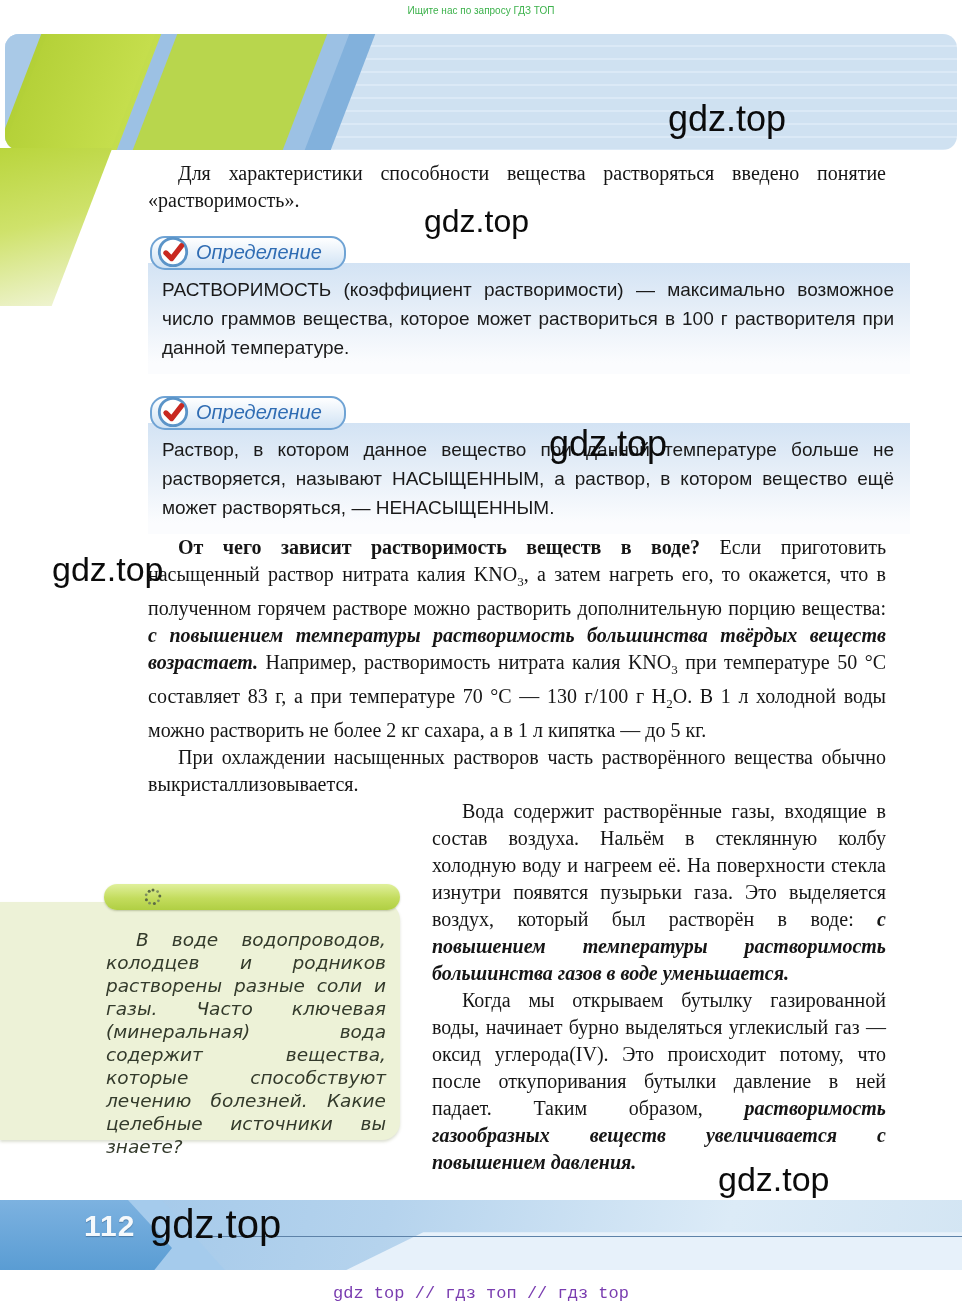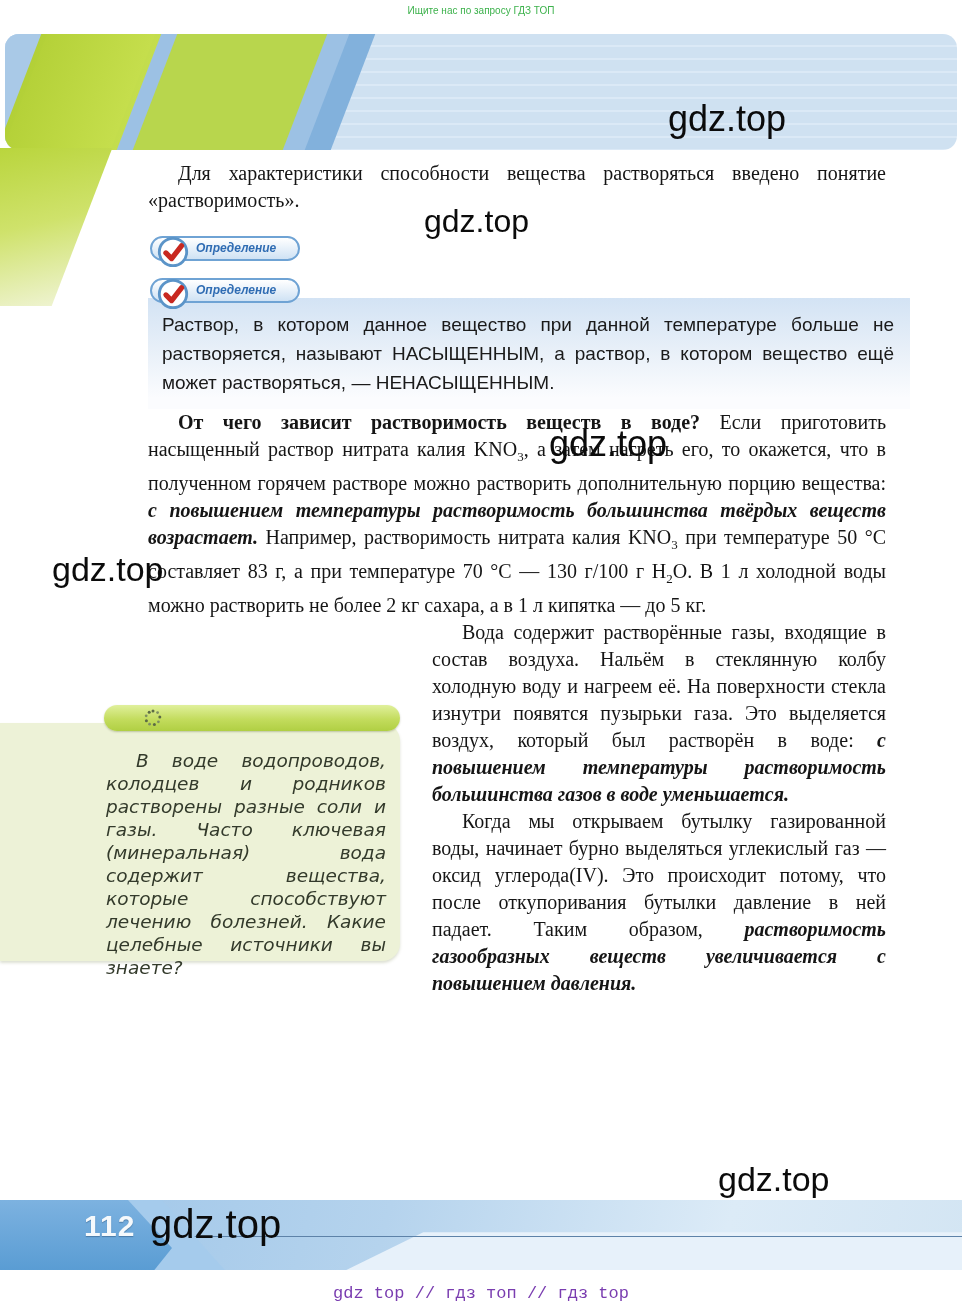--- a/index.html
+++ b/index.html
@@ -41,22 +41,22 @@
   .p-intro{margin-right:24px !important;text-indent:30px;}
   .p-salt{margin-top:18px;}
   .p-main{margin-top:20px;}
   .p-cool{margin-top:0;}
   
   .def-section{margin-top:22px;}
   .def-tab{
     display:inline-block;position:relative;z-index:2;margin-left:2px;margin-bottom:-13px;
     padding:3px 22px 4px 44px;border:2px solid #6fa3d4;border-radius:15px;
     background:linear-gradient(to bottom,#ffffff,#cfe2f4);
-    font-family:"Liberation Sans",sans-serif;font-style:italic;font-weight:700;
-    font-size:12px;color:#2f6cb3;
+    font-family:"Liberation Sans",sans-serif;font-style:italic;font-weight:400;
+    font-size:20px;color:#2f6cb3;
   }
   .def-check{position:absolute;left:4px;top:-3px;width:34px;height:34px;}
   .def-box{
     position:relative;z-index:1;
     background:linear-gradient(to bottom,#d3e3f4 0%,#e7eff8 45%,#fbfcfe 90%);
     padding:12px 16px 12px 14px;
     font-family:"Liberation Sans",sans-serif;font-size:19px;line-height:29px;
     color:#1a1a1a;text-align:justify;
   }
   
@@ -143,40 +143,42 @@
     <div class="def-section">
       <span class="def-tab">
         <span class="def-check">
           <svg viewBox="0 0 36 36" width="34" height="34">
             <circle cx="18" cy="18" r="14.5" fill="#ffffff" stroke="#5b94c8" stroke-width="3"></circle>
             <path d="M10.5 19 L16.5 25 L27 11.5" stroke="#c82820" stroke-width="5.5" fill="none" stroke-linecap="round" stroke-linejoin="round"></path>
           </svg>
         </span>
         <span>Определение</span>
       </span>
+      <div class="def-box">РАСТВОРИМОСТЬ (коэффициент растворимости) — максимально возможное число граммов вещества, которое может раствориться в 100 г растворителя при данной температуре.</div>
     </div>
 
 
     <div class="def-section">
       <span class="def-tab">
         <span class="def-check">
           <svg viewBox="0 0 36 36" width="34" height="34">
             <circle cx="18" cy="18" r="14.5" fill="#ffffff" stroke="#5b94c8" stroke-width="3"></circle>
             <path d="M10.5 19 L16.5 25 L27 11.5" stroke="#c82820" stroke-width="5.5" fill="none" stroke-linecap="round" stroke-linejoin="round"></path>
           </svg>
         </span>
         <span>Определение</span>
       </span>
       <div class="def-box">Раствор, в котором данное вещество при данной температуре больше не растворяется, называют НАСЫЩЕННЫМ, а раствор, в котором вещество ещё может растворяться, — НЕНАСЫЩЕННЫМ.</div>
     </div>
 
     <p class="bodytext p-main">
       <span class="lead">От чего зависит растворимость веществ в воде?</span><span> Если приготовить насыщенный раствор нитрата калия KNO</span><sub>3</sub><span>, а затем нагреть его, то окажется, что в полученном горячем растворе можно растворить дополнительную порцию вещества: </span><span class="em">с повышением температуры растворимость большинства твёрдых веществ возрастает.</span><span> Например, растворимость нитрата калия KNO</span><sub>3</sub><span> при температуре 50 °C составляет 83 г, а при температуре 70 °C — 130 г/100 г H</span><sub>2</sub><span>O. В 1 л холодной воды можно растворить не более 2 кг сахара, а в 1 л кипятка — до 5 кг.</span>
     </p>
 
+    <p class="bodytext p-cool">При охлаждении насыщенных растворов часть растворённого вещества обычно выкристаллизовывается.</p>
 
     <p class="bodytext">
       <span class="note-float">
         <span class="note-panel" style="display:block">
           <span class="note-header" style="display:block">
             <span class="dots-icon">
               <svg viewBox="0 0 20 20" width="20" height="20">
                 <g fill="#5c6b45">
                   <circle cx="10" cy="3" r="1.5"></circle>
                     <circle cx="14.6" cy="4.6" r="1.4" fill="#7e8f60"></circle>

